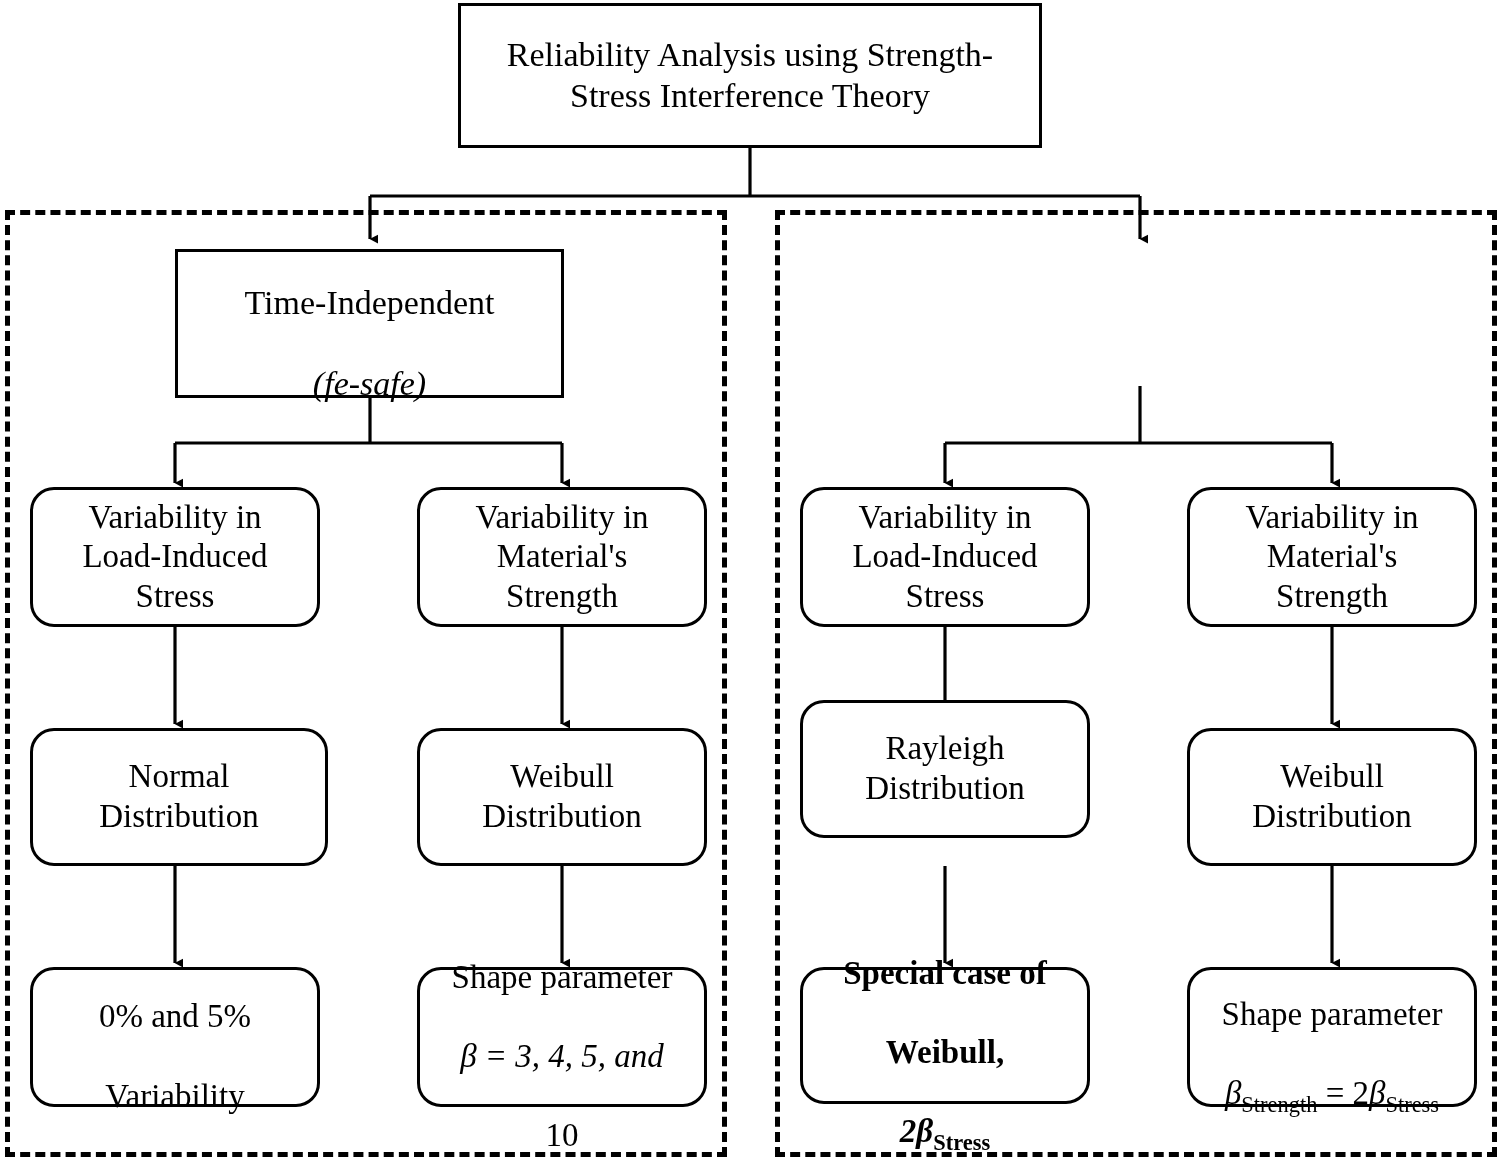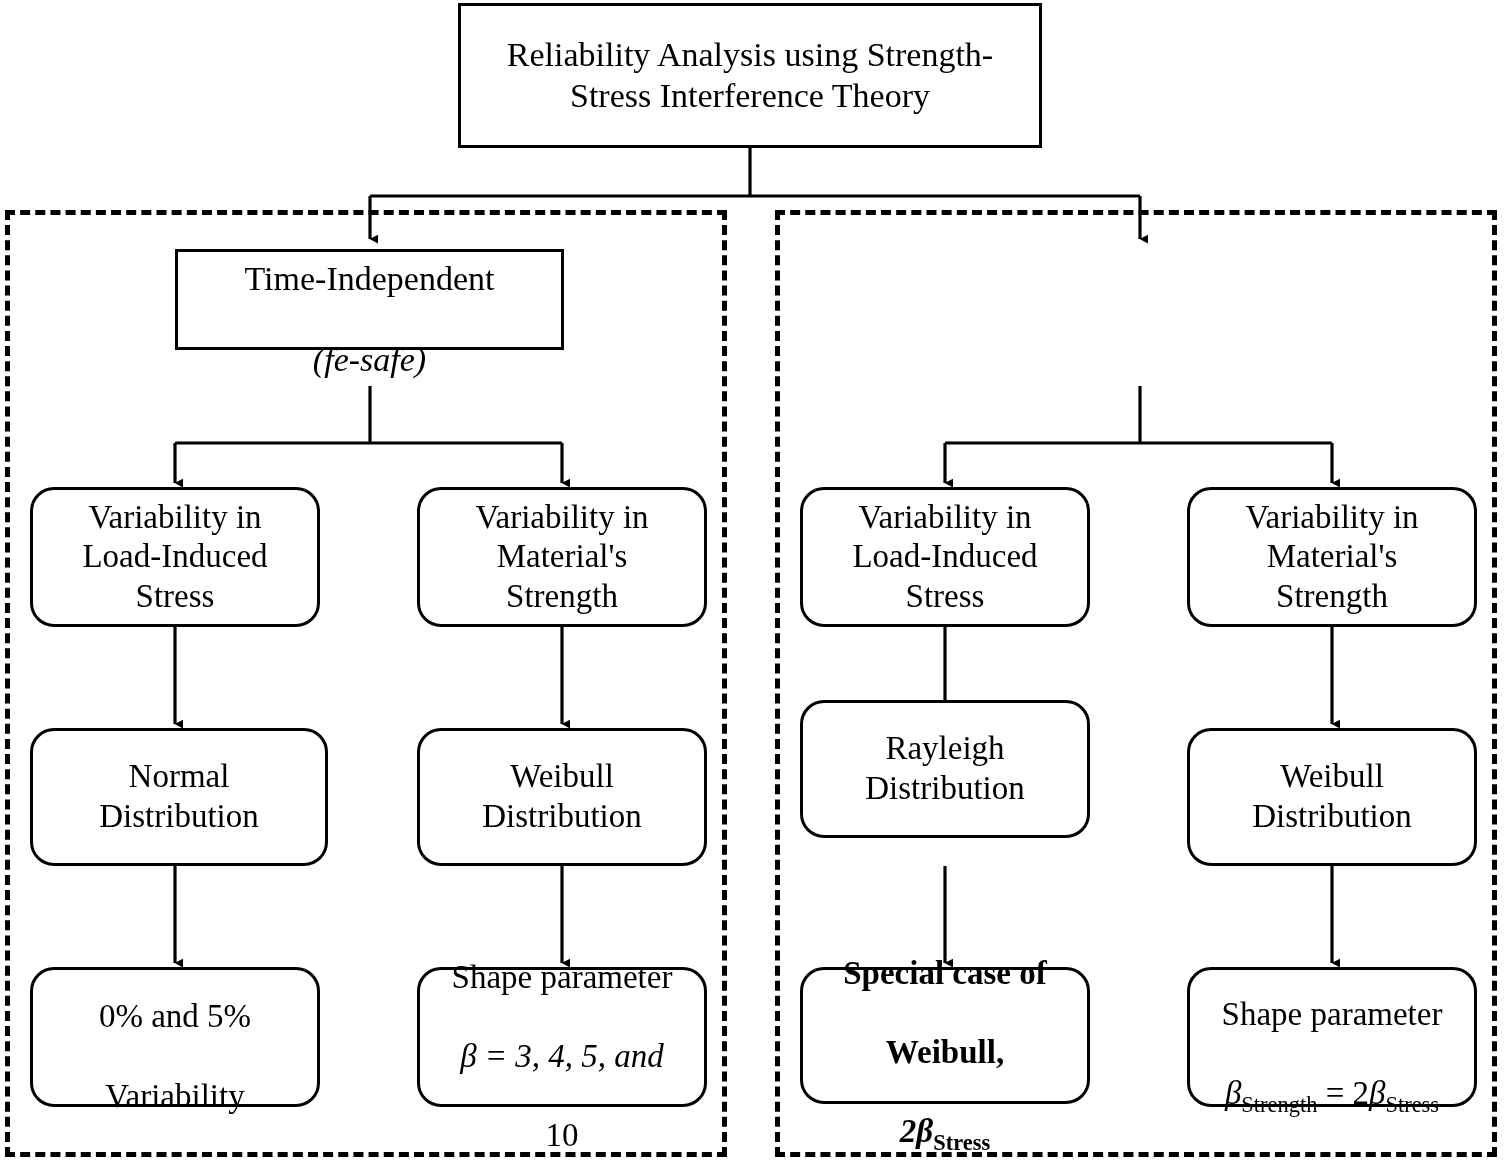--- a/index.html
+++ b/index.html
@@ -100,21 +100,21 @@
       <path d="M945,866 L945,963" marker-end="url(#arw)"></path>
       <path d="M1332,866 L1332,963" marker-end="url(#arw)"></path>
     </g>
   </svg>
 
   <div class="node t-title" style="left:458px; top:3px; width:584px; height:145px;">
     <span class="txt">Reliability Analysis using Strength-
 Stress Interference Theory</span>
   </div>
 
-  <div class="node t-branch" style="left:175px; top:249px; width:389px; height:101px;">
+  <div class="node t-branch" style="left:175px; top:249px; width:389px; height:149px;">
     <span class="txt">
       <span>Time-Independent</span><br>
       <span class="ital">(fe-safe)</span>
     </span>
   </div>
 
 
   <div class="node t-leaf" style="left:30px; top:487px; width:290px; height:140px;">
     <span class="txt">Variability in
 Load-Induced

